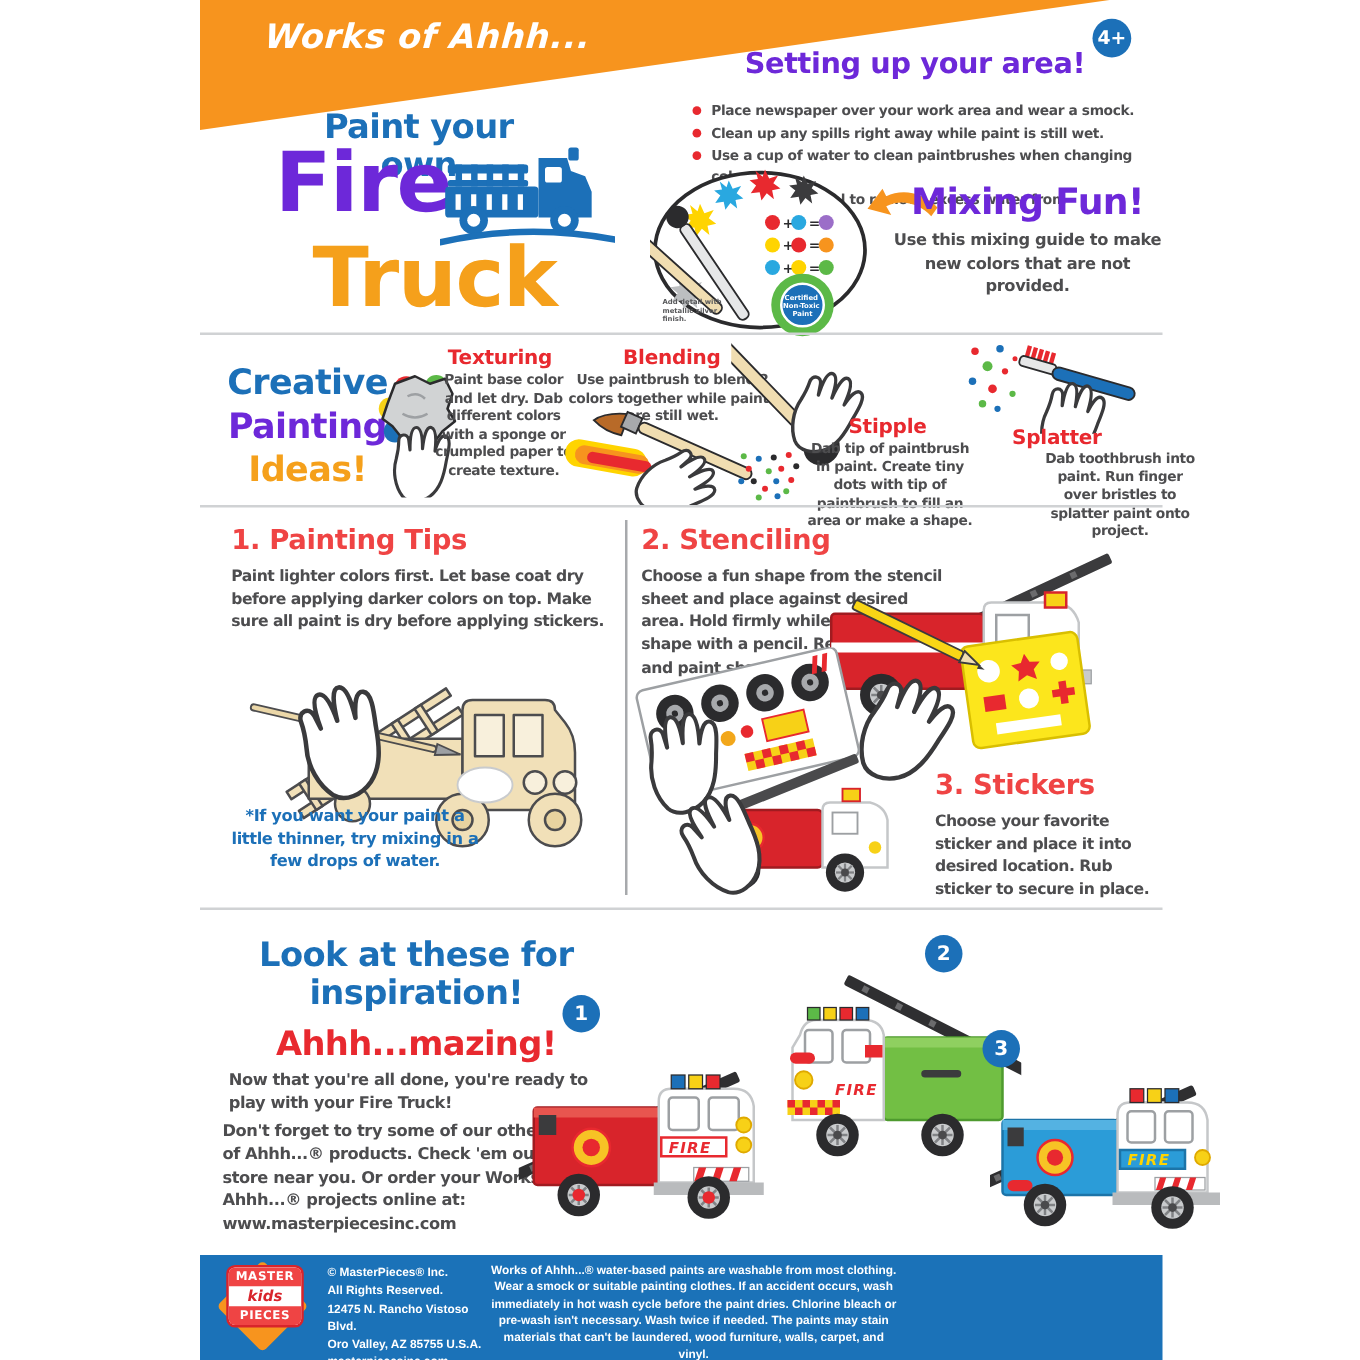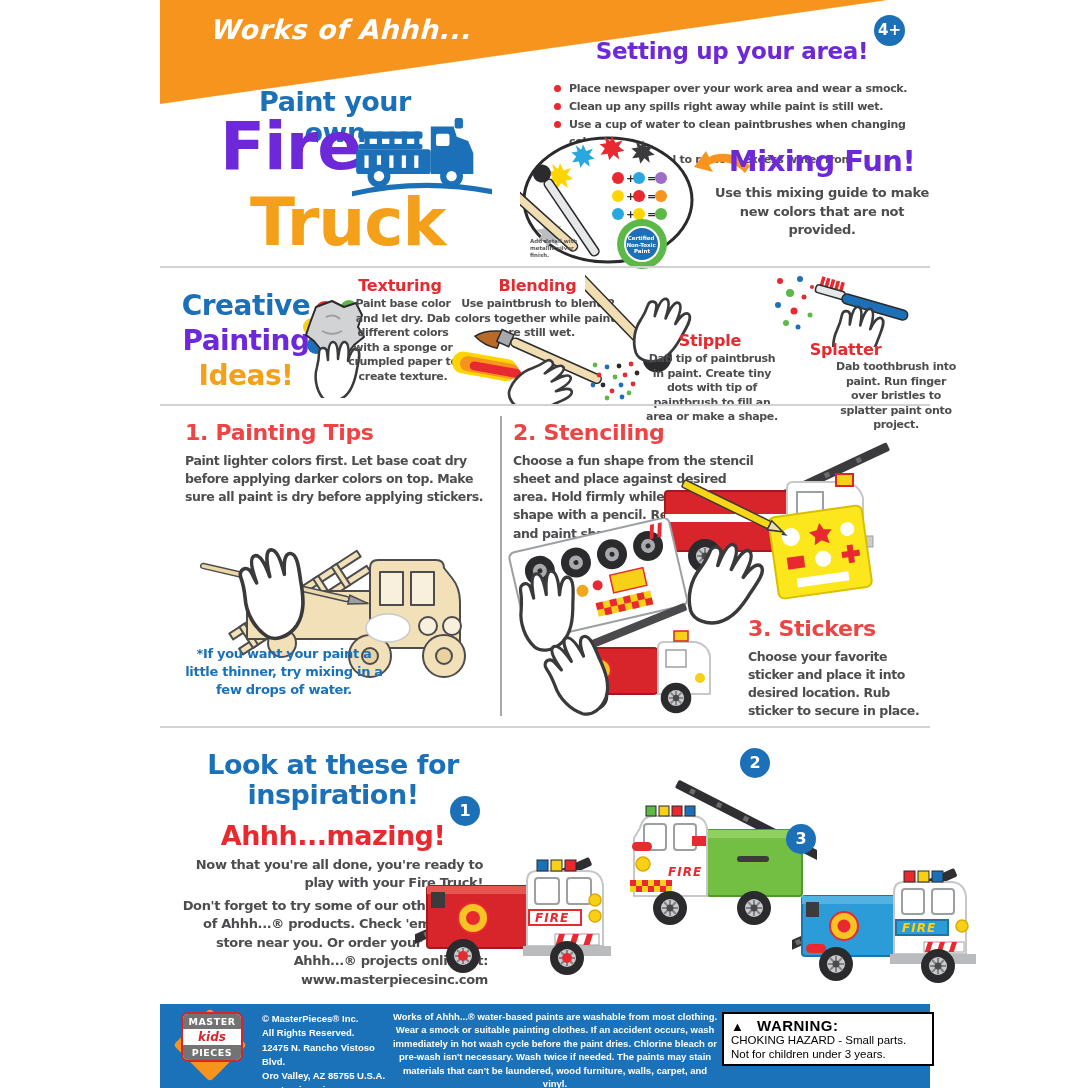--- a/index.html
+++ b/index.html
@@ -23,34 +23,34 @@
   .hline{background:#D0D2D4;height:2px;}
   .vline{background:#A7A9AC;width:2px;}
   .ideas-h{font-size:28px;font-weight:bold;text-align:center;line-height:1.25;letter-spacing:-.5px;}
   .idea-name{font-size:16px;font-weight:bold;color:#E8292F;text-align:center;letter-spacing:-.2px;}
   .idea-desc{font-size:11px;font-weight:bold;color:#4D4D4F;text-align:center;line-height:1.32;letter-spacing:-.3px;}
   .step-h{font-size:22px;font-weight:bold;color:#ef4444;letter-spacing:-.3px;}
   .step-body{font-size:12.5px;font-weight:bold;color:#4D4D4F;line-height:1.45;letter-spacing:-.4px;}
   .tip-note{font-size:13px;font-weight:bold;color:#1C70B8;text-align:center;line-height:1.4;letter-spacing:-.3px;z-index:5;}
   .insp-h{font-size:27px;font-weight:bold;color:#1C70B8;text-align:center;line-height:1.12;letter-spacing:-.5px;}
   .insp-sub{font-size:27px;font-weight:bold;color:#E8292F;text-align:center;letter-spacing:-.5px;}
-  .insp-body{font-size:13px;font-weight:bold;color:#4D4D4F;text-align:right;line-height:1.42;letter-spacing:-.35px;}
+  .insp-body{font-size:13px;font-weight:bold;color:#4D4D4F;text-align:left;line-height:1.42;letter-spacing:-.35px;}
   .num-badge{width:30px;height:30px;border-radius:50%;background:#1C70B8;color:#fff;
              font-weight:bold;font-size:16px;line-height:30px;text-align:center;z-index:6;}
   .footer{background:#1B72B8;}
   .ft-text{font-family:"Liberation Sans",sans-serif;font-weight:bold;color:#fff;}
   .ft-addr{font-size:9.5px;line-height:1.5;}
   .ft-care{font-size:9.5px;line-height:1.42;text-align:center;}
   .warn-box{background:#fff;border:2px solid #000;font-family:"Liberation Sans",sans-serif;padding:3px 7px;}
   .warn-title{font-size:15px;font-weight:bold;color:#000;letter-spacing:.5px;}
   .warn-line{font-size:11.5px;color:#000;line-height:1.18;}
   .mp-logo{width:82px;height:70px;}
   .mp-diamond{position:absolute;left:14px;top:9px;width:52px;height:52px;background:#F7941E;transform:rotate(45deg);border-radius:4px;}
   .mp-card{position:absolute;left:11px;top:2px;width:58px;background:#fff;border:2px solid #D8242B;border-radius:7px;overflow:hidden;text-align:center;}
-  .mp-master,.mp-pieces{background:#737373;color:#fff;font-size:9.5px;font-weight:bold;letter-spacing:.5px;padding:2px 0;}
+  .mp-master,.mp-pieces{background:#ef4444;color:#fff;font-size:9.5px;font-weight:bold;letter-spacing:.5px;padding:2px 0;}
   .mp-kids{color:#D8242B;font-size:12px;font-weight:bold;font-style:italic;padding:1px 0;}
   .svg-eq{font:bold 11px "DejaVu Sans",sans-serif;fill:#2B2B2D;}
   .svg-tiny{font:bold 5.5px "DejaVu Sans",sans-serif;fill:#58595B;}
   .svg-badge{font:bold 5.5px "DejaVu Sans",sans-serif;fill:#fff;text-anchor:middle;}
   .svg-fire{font:italic bold 12px "DejaVu Sans",sans-serif;fill:#E8292F;letter-spacing:1px;}
   .svg-fire-y{font:italic bold 12px "DejaVu Sans",sans-serif;fill:#FFD400;letter-spacing:1px;}
   .svg-fire-sm{font:italic bold 11px "DejaVu Sans",sans-serif;fill:#E8292F;letter-spacing:.5px;}
 </style>
 </head>
 <body>
@@ -582,22 +582,14 @@
   <div class="abs ft-text ft-addr" style="left:262px;top:1012px;width:130px;">
     <div>© MasterPieces® Inc.</div>
     <div>All Rights Reserved.</div>
     <div>12475 N. Rancho Vistoso Blvd.</div>
     <div>Oro Valley, AZ 85755 U.S.A.</div>
     <div>masterpiecesinc.com</div>
   </div>
 
   <div class="abs ft-text ft-care" style="left:392px;top:1010px;width:326px;">Works of Ahhh...® water-based paints are washable from most clothing. Wear a smock or suitable painting clothes. If an accident occurs, wash immediately in hot wash cycle before the paint dries. Chlorine bleach or pre-wash isn't necessary. Wash twice if needed. The paints may stain materials that can't be laundered, wood furniture, walls, carpet, and vinyl.</div>
 
-  <div class="abs warn-box" style="left:722px;top:1012px;width:194px;">
-    <div class="warn-title">
-      <span style="font-size:13px;">▲</span>
-      <span style="margin-left:8px;">WARNING:</span>
-    </div>
-    <div class="warn-line">CHOKING HAZARD - Small parts.</div>
-    <div class="warn-line">Not for children under 3 years.</div>
-  </div>
 
 </div>
 
 </body></html>

